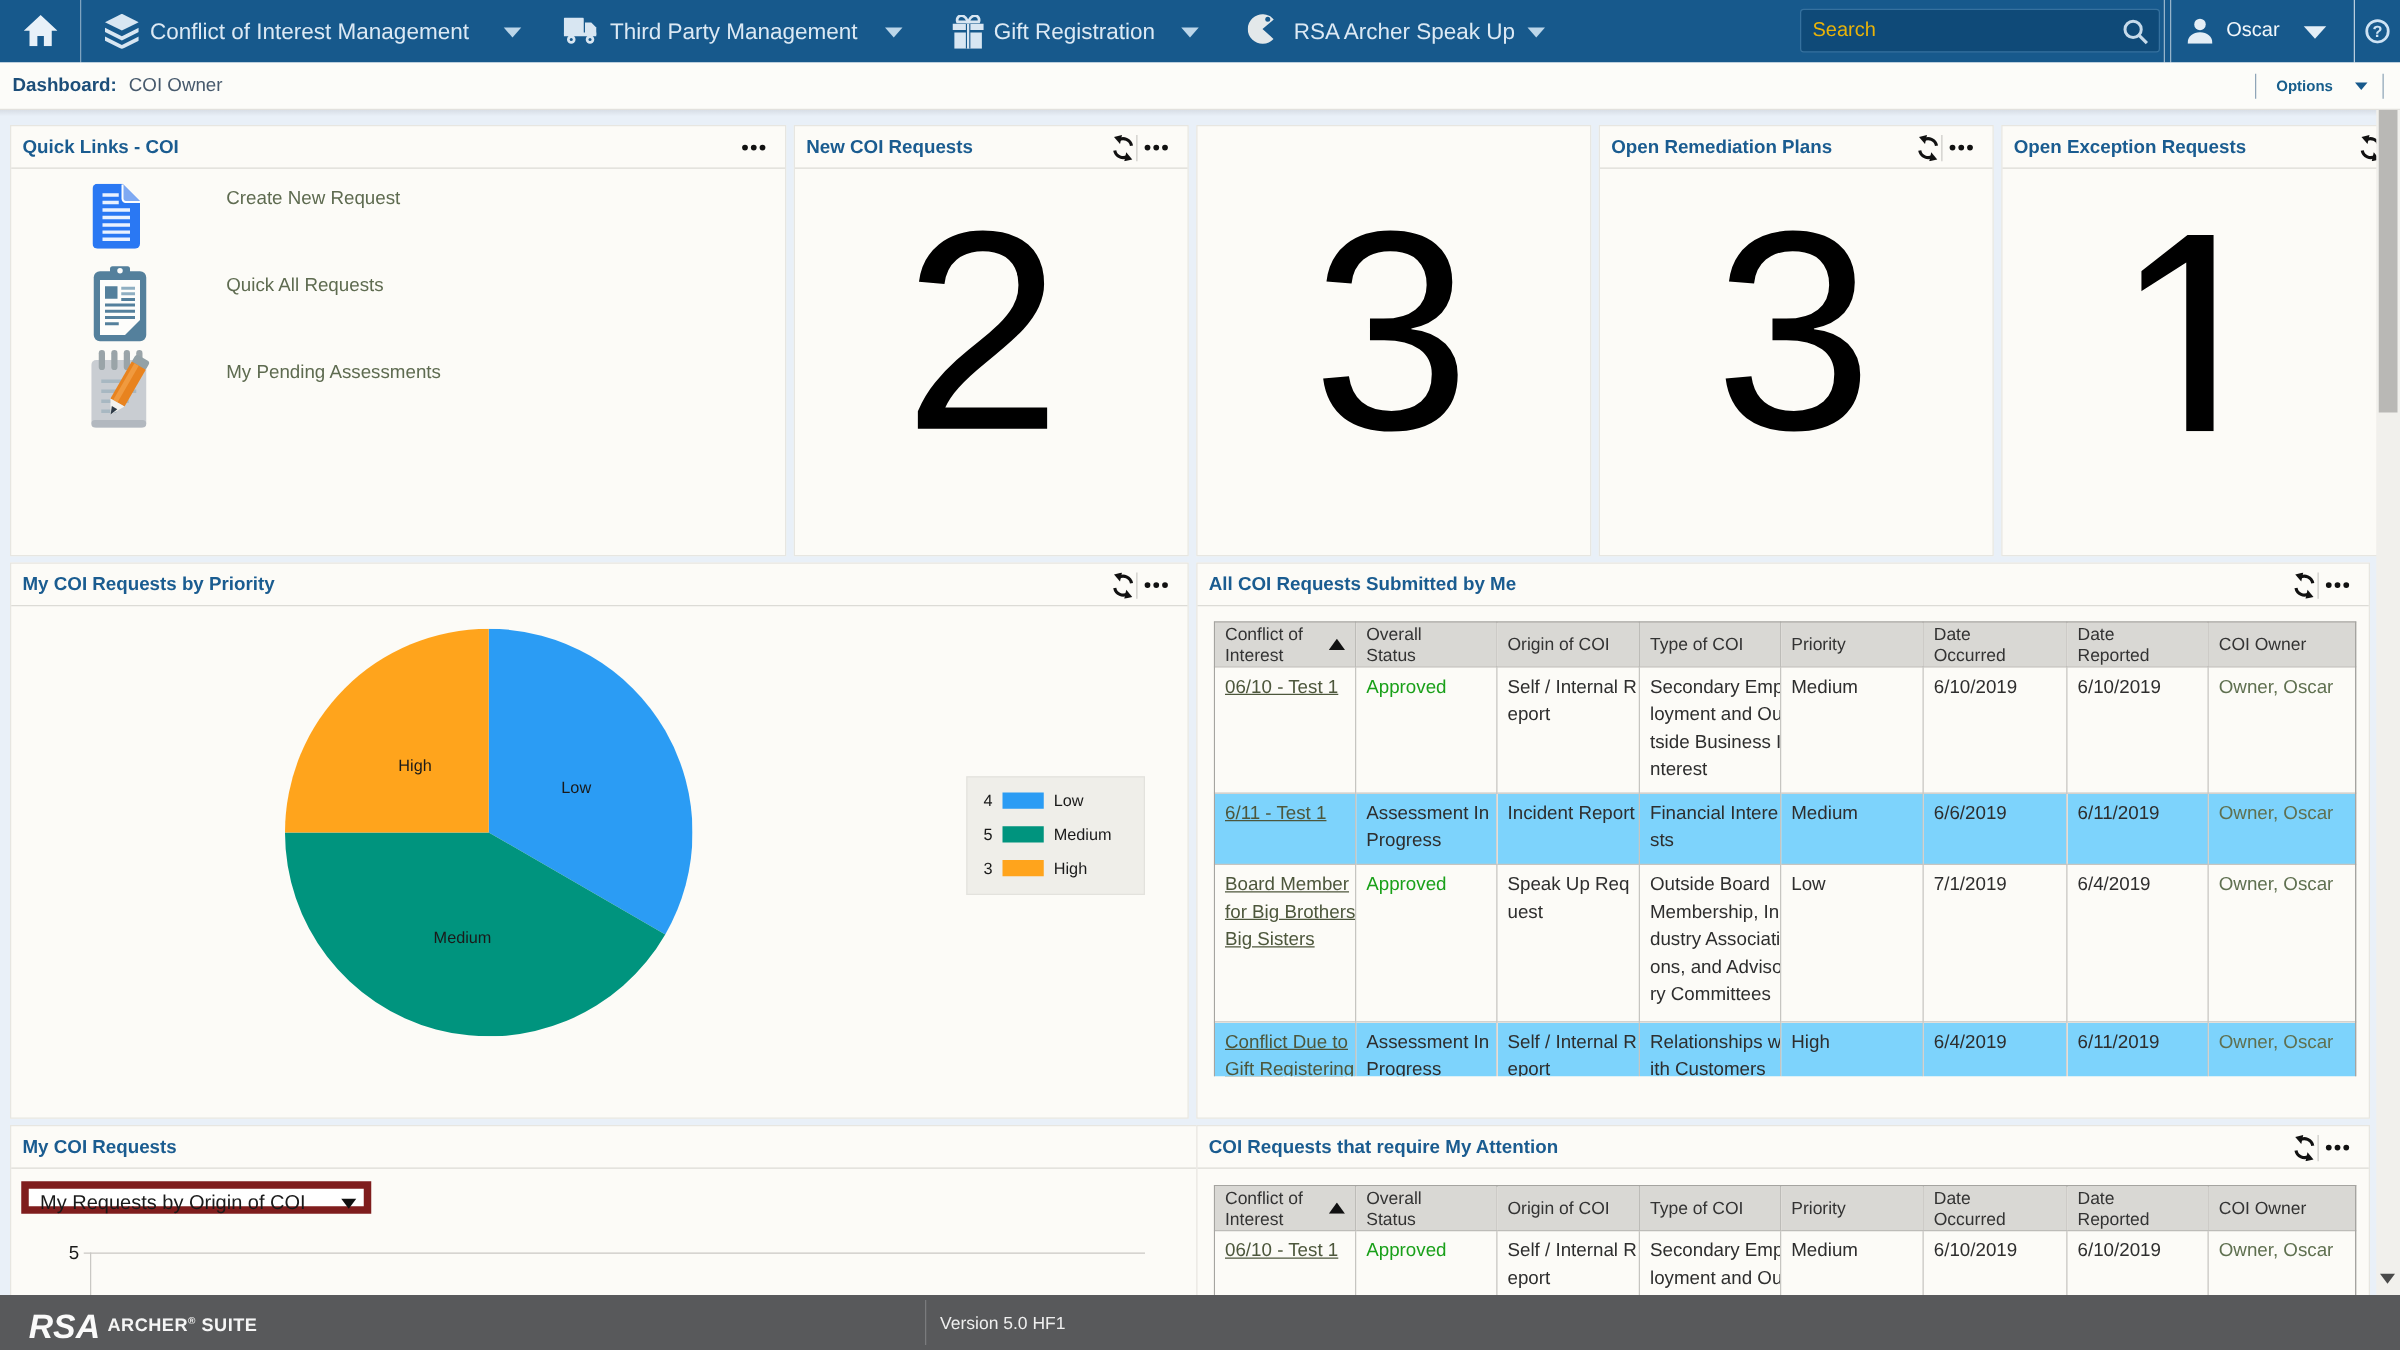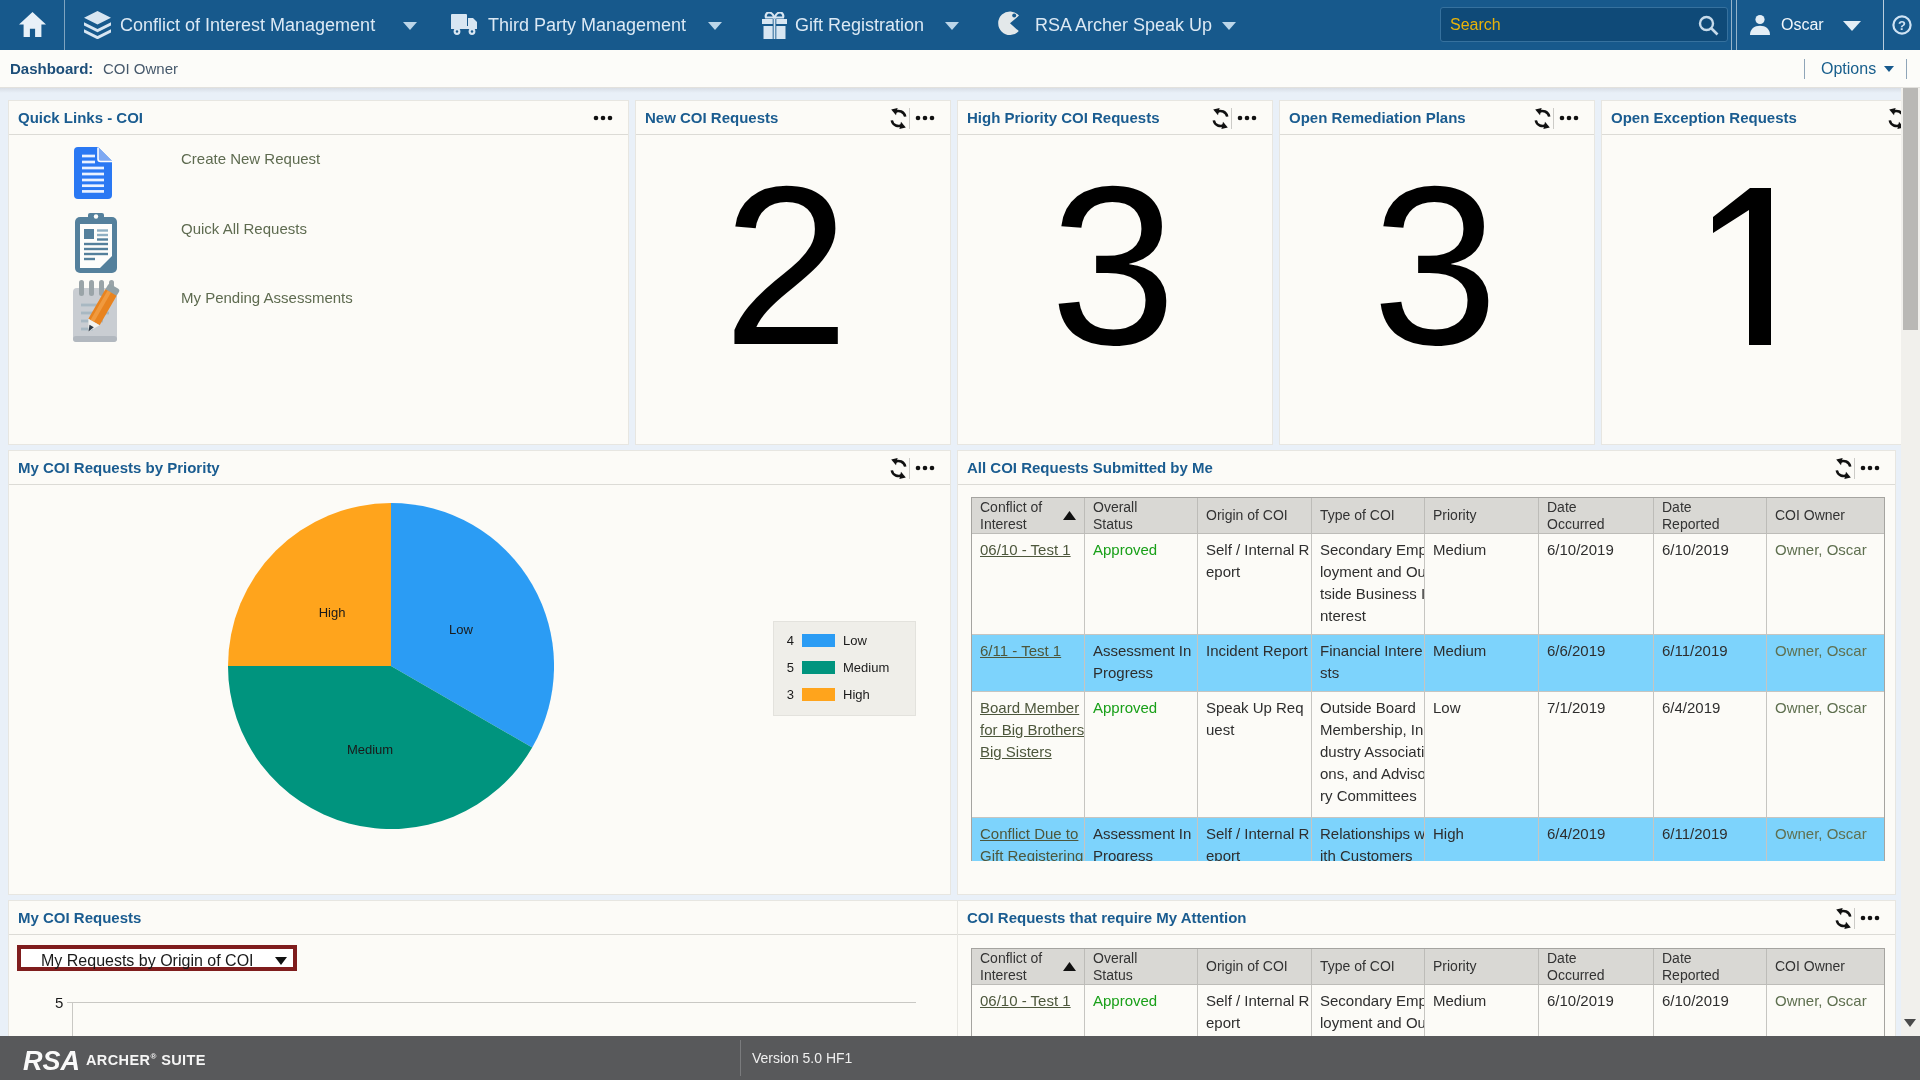--- a/index.html
+++ b/index.html
@@ -29,21 +29,21 @@
 #footer{position:absolute;left:0;top:1036px;width:1920px;height:44px;background:#58595B;z-index:50}
 #sbar{position:absolute;left:1901px;top:88px;width:19px;height:948px;background:#F1F0EC;z-index:60}
 #sbar .th{position:absolute;left:2px;top:0;width:15px;height:242px;background:#B9B8B5}
 #sbar .dn{position:absolute;left:3px;top:931px;width:0;height:0;border-left:6px solid transparent;border-right:6px solid transparent;border-top:8px solid #4A4A4A}
 .ql{position:absolute;font-size:15px;color:#5E6B50}
 .leg{position:absolute;left:764px;top:170px;width:143px;height:95px;background:#EFEEE9;border:1px solid #E3E2DD;font-size:13px;color:#1A1A1A}
 .leg .r{position:absolute;left:0;height:14px;line-height:14px}
 .leg .n{position:absolute;display:inline-block;width:20px;text-align:right}
 .leg .sw{position:absolute;left:28px;top:0;width:33px;height:13px}
 .leg .lb{position:absolute;left:69px;top:0}
-.drop{position:absolute;left:8px;top:44px;width:280px;height:26px;background:#FFF;border:4px solid #7f1d1d;font-size:16px;color:#1A1A1A;line-height:24px;padding-left:20px}
+.drop{position:absolute;left:8px;top:44px;width:280px;height:26px;background:#FFF;border:6px solid #7f1d1d;font-size:16px;color:#1A1A1A;line-height:24px;padding-left:9px}
 .drop .dc{position:absolute;right:6px;top:8px;width:0;height:0;border-left:6px solid transparent;border-right:6px solid transparent;border-top:8px solid #111}
 </style></head><body>
 
 <div id="nav">
  <svg class="abs" style="left:19px;top:12px" width="27" height="25" viewBox="0 0 27 25">
       <path fill="#E8F1F8" d="M13.5 0 27 12.5h-4.6V25h-6.3v-8.3h-5.2V25H4.6V12.5H0Z"></path>
     </svg>
  <div class="vd" style="left:64px"></div>
  <svg class="abs" style="left:84px;top:11px" width="27" height="28" viewBox="0 0 27 28">
       <g fill="#D8E6F2">
@@ -103,21 +103,21 @@
  <div class="vd" style="left:1883px;background:rgba(255,255,255,.7)"></div>
  <svg class="abs" style="left:1892px;top:15px" width="20" height="20" viewBox="0 0 20 20">
       <circle cx="10" cy="10" r="8.6" fill="none" stroke="#CFE3F4" stroke-width="2.2"></circle>
       <text x="10" y="14.6" text-anchor="middle" font-size="13" font-weight="bold" fill="#CFE3F4" font-family="Liberation Sans,sans-serif">?</text>
     </svg>
 </div>
 <div id="bar2">
  <span style="position:absolute;left:10px;top:0;line-height:38px;font-size:15px;font-weight:bold;color:#1C4E79">Dashboard:</span>
  <span style="position:absolute;left:103px;top:0;line-height:38px;font-size:15px;color:#46596C">COI Owner</span>
  <span style="position:absolute;left:1804px;top:9px;width:1px;height:20px;background:#8FA5B8"></span>
- <span style="position:absolute;left:1821px;top:0;line-height:38px;font-size:16px;font-weight:normal;color:#175E8C">Options</span>
+ <span style="position:absolute;left:1821px;top:0;line-height:38px;font-size:12px;font-weight:bold;color:#175E8C">Options</span>
  <div class="abs" style="left:1884px;top:16px;width:0;height:0;border-left:5px solid transparent;border-right:5px solid transparent;border-top:6px solid #17598C"></div>
  <span style="position:absolute;left:1906px;top:9px;width:1px;height:20px;background:#8FA5B8"></span>
  <div class="sh"></div>
 </div>
 
 <div class="panel" id="p1" style="left:8px;top:100px;width:621px;height:345px">
  <div class="ph">
       <span class="pt">Quick Links - COI</span>
   <div class="picons">
         <svg class="dt" width="20" height="6" viewBox="0 0 20 6">
@@ -211,41 +211,20 @@
             <circle cx="3" cy="3" r="2.3"></circle>
             <circle cx="10" cy="3" r="2.3"></circle>
             <circle cx="17" cy="3" r="2.3"></circle>
           </g>
         </svg>
       </div>
     </div>
  <div class="bignum" style="transform:translateX(-7px)">2</div>
 </div>
 <div class="panel" id="p3" style="left:957px;top:100px;width:316px;height:345px">
- <div class="ph">
-      <span class="pt">High Priority COI Requests</span>
-      <div class="picons">
-        <svg class="rf" width="17" height="21" viewBox="0 0 17 21">
-          <g stroke="#111" stroke-width="2.5" fill="none">
-            <path d="M15.2 8.6A6.8 6.8 0 0 0 4.7 4.1"></path>
-            <path d="M1.8 12.4A6.8 6.8 0 0 0 12.3 16.9"></path>
-          </g>
-          <path fill="#111" d="M7.6 0 1.2 1.5 6 7.2Z"></path>
-          <path fill="#111" d="M9.4 21l6.4-1.5-4.8-5.7Z"></path>
-        </svg>
-        <div class="pd"></div>
-        <svg class="dt" width="20" height="6" viewBox="0 0 20 6">
-          <g fill="#111">
-            <circle cx="3" cy="3" r="2.3"></circle>
-            <circle cx="10" cy="3" r="2.3"></circle>
-            <circle cx="17" cy="3" r="2.3"></circle>
-          </g>
-        </svg>
-      </div>
-    </div>
  <div class="bignum" style="transform:translateX(-2px)">3</div>
 </div>
 <div class="panel" id="p4" style="left:1279px;top:100px;width:316px;height:345px">
  <div class="ph">
       <span class="pt">Open Remediation Plans</span>
       <div class="picons">
         <svg class="rf" width="17" height="21" viewBox="0 0 17 21">
           <g stroke="#111" stroke-width="2.5" fill="none">
             <path d="M15.2 8.6A6.8 6.8 0 0 0 4.7 4.1"></path>
             <path d="M1.8 12.4A6.8 6.8 0 0 0 12.3 16.9"></path>

